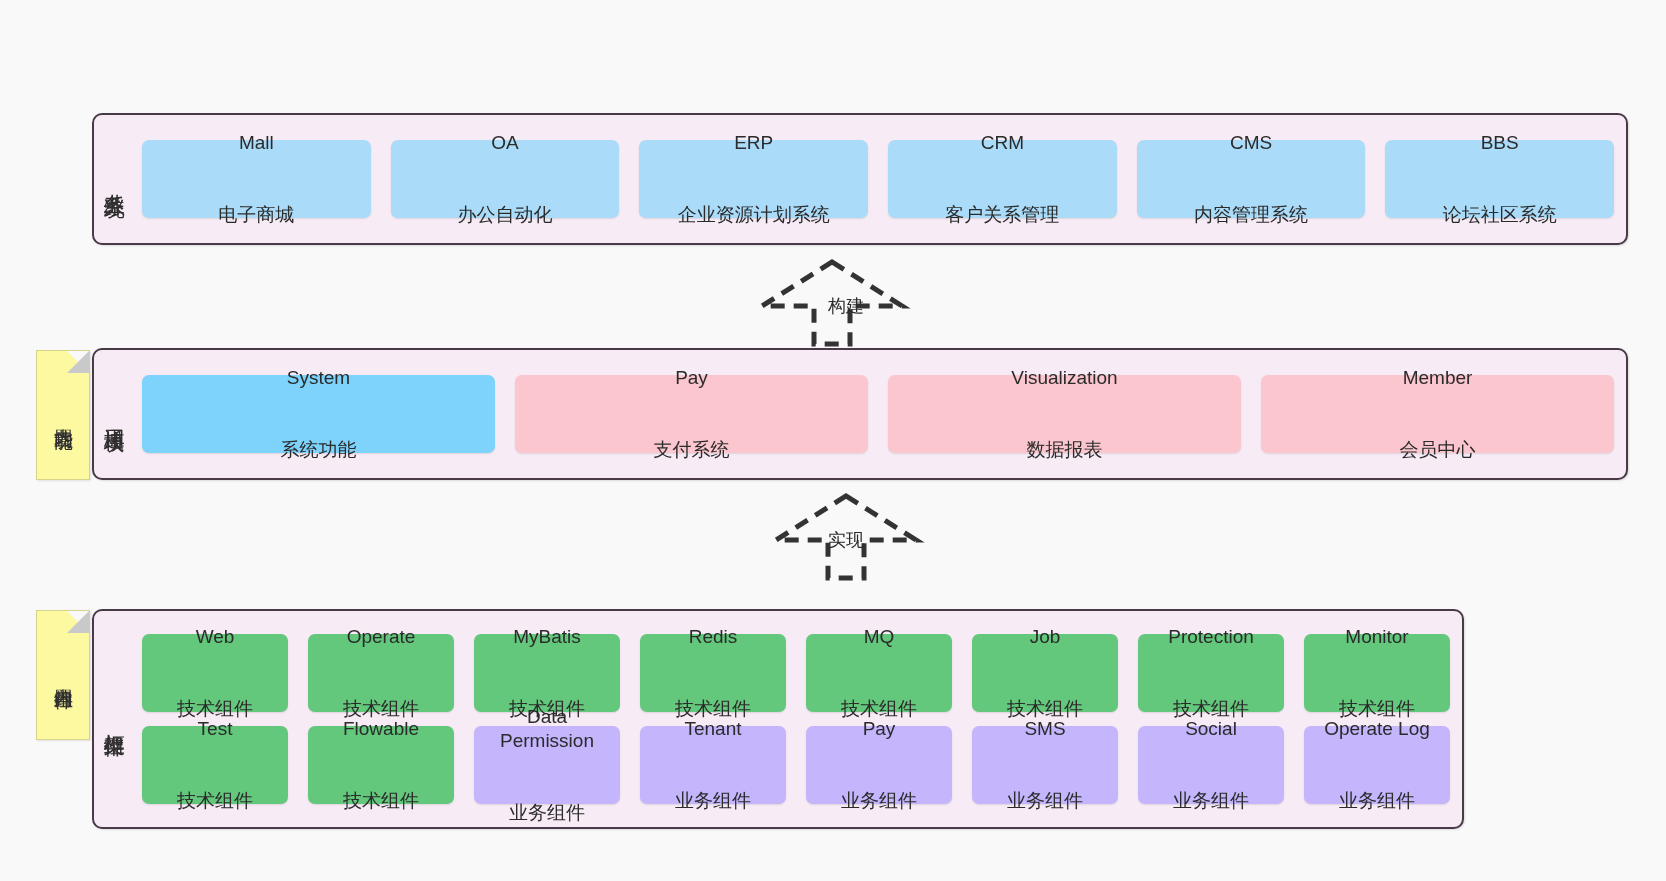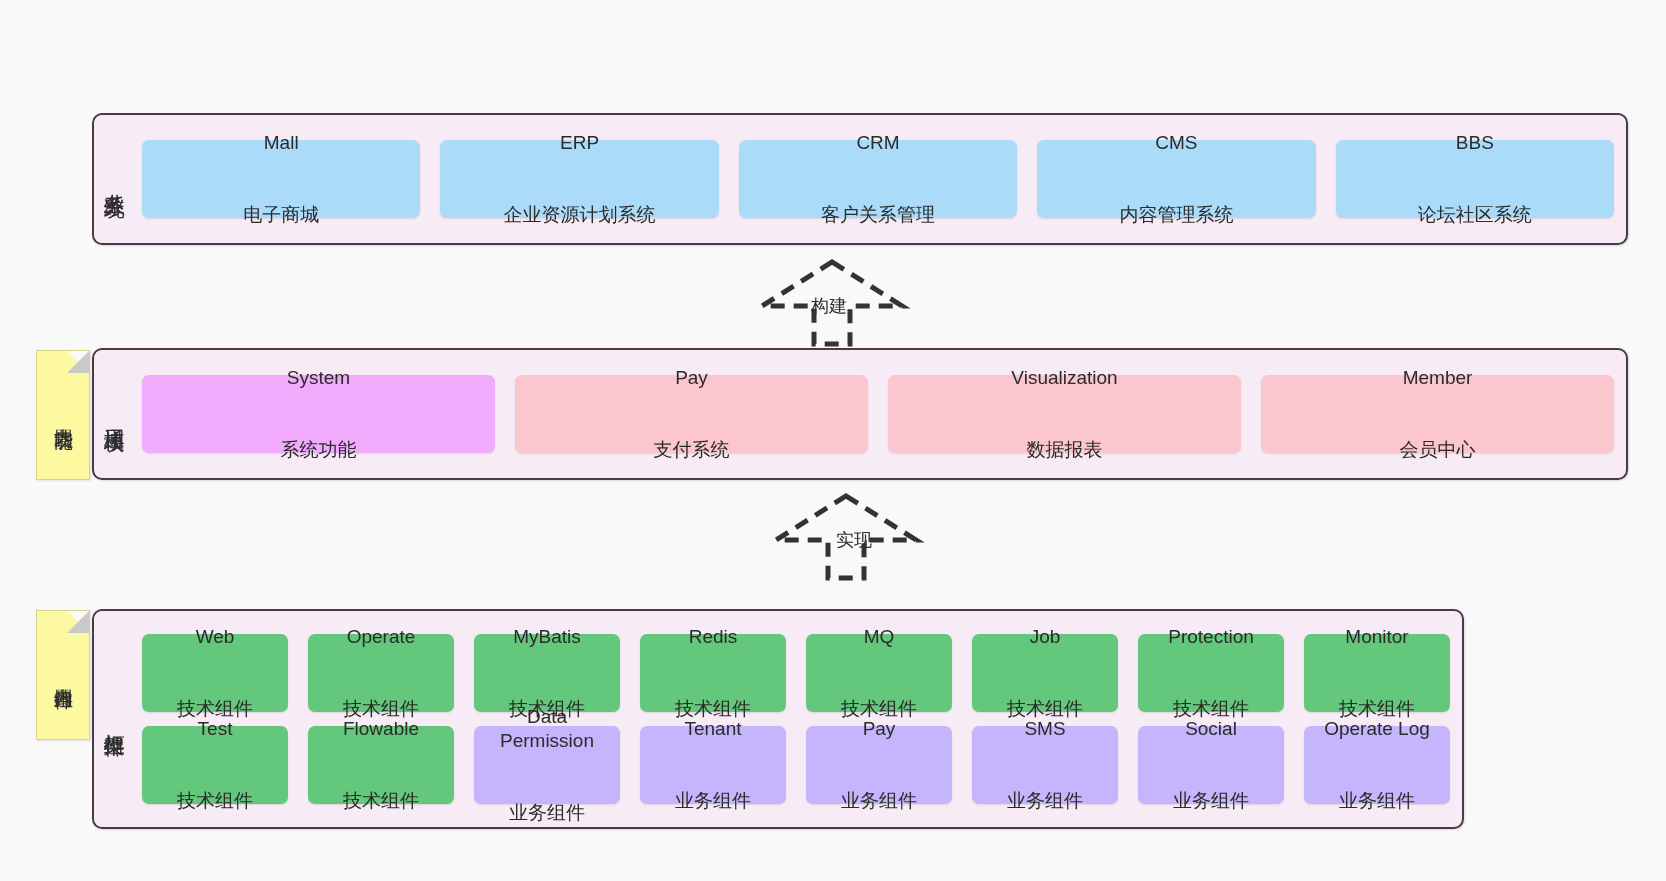--- a/index.html
+++ b/index.html
@@ -77,21 +77,21 @@
     line-height: 1.25;
     color: #2b2b2b;
     box-sizing: border-box;
     padding: 6px 4px;
     box-shadow: 0 1px 2px rgba(0,0,0,0.10);
   }
   .card .title { display:block; }
   .card .sub   { display:block;margin-top:48px; }
 
   .card.blue        { background: #aadcfa; }
-  .card.red         { background: #f0abfc; }
+  .card.red         { background: #7dd3fc; }
   .card.pink        { background: #fbc6cd; }
   .card.green       { background: #63c87c; }
   .card.lightgreen  { background: #c4b5fd; align-items: center; }
 
   
   #band-business { left: 92px;  top: 113px; width: 1536px; height: 132px; }
   #band-common   { left: 92px;  top: 348px; width: 1536px; height: 132px; }
   #band-framework{ left: 92px;  top: 609px; width: 1372px; height: 220px; }
 
   #band-business .card  { height: 78px; }
@@ -141,36 +141,40 @@
   .arrow-wrap svg { display: block; overflow: visible; }
   .arrow-label {
     position: absolute;
     font-size: 18px;
     color: #2b2b2b;
     background: transparent;
     white-space: nowrap;
     user-select: none;
   }
   #arrow-build   { left: 752px; top: 258px; width: 160px; height: 90px; }
-  #arrow-build .arrow-label   { left: 59px; top: 36px; }
+  #arrow-build .arrow-label   { left: 76px; top: 36px; }
   #arrow-impl    { left: 766px; top: 492px; width: 160px; height: 90px; }
-  #arrow-impl .arrow-label    { left: 62px; top: 36px; margin-left: 8px; }
+  #arrow-impl .arrow-label    { left: 62px; top: 36px; }
 </style>
 </head>
 <body>
 
 <div class="canvas">
 
   <div class="band" id="band-business">
     <div class="band-label">业务系统</div>
     <div class="band-items">
       <div class="row">
         <div class="card blue">
           <span class="title">Mall</span>
           <span class="sub">电子商城</span>
+        </div>
+        <div class="card blue">
+          <span class="title">OA</span>
+          <span class="sub">办公自动化</span>
         </div>
         <div class="card blue">
           <span class="title">ERP</span>
           <span class="sub">企业资源计划系统</span>
         </div>
         <div class="card blue">
           <span class="title">CRM</span>
           <span class="sub">客户关系管理</span>
         </div>
         <div class="card blue">

